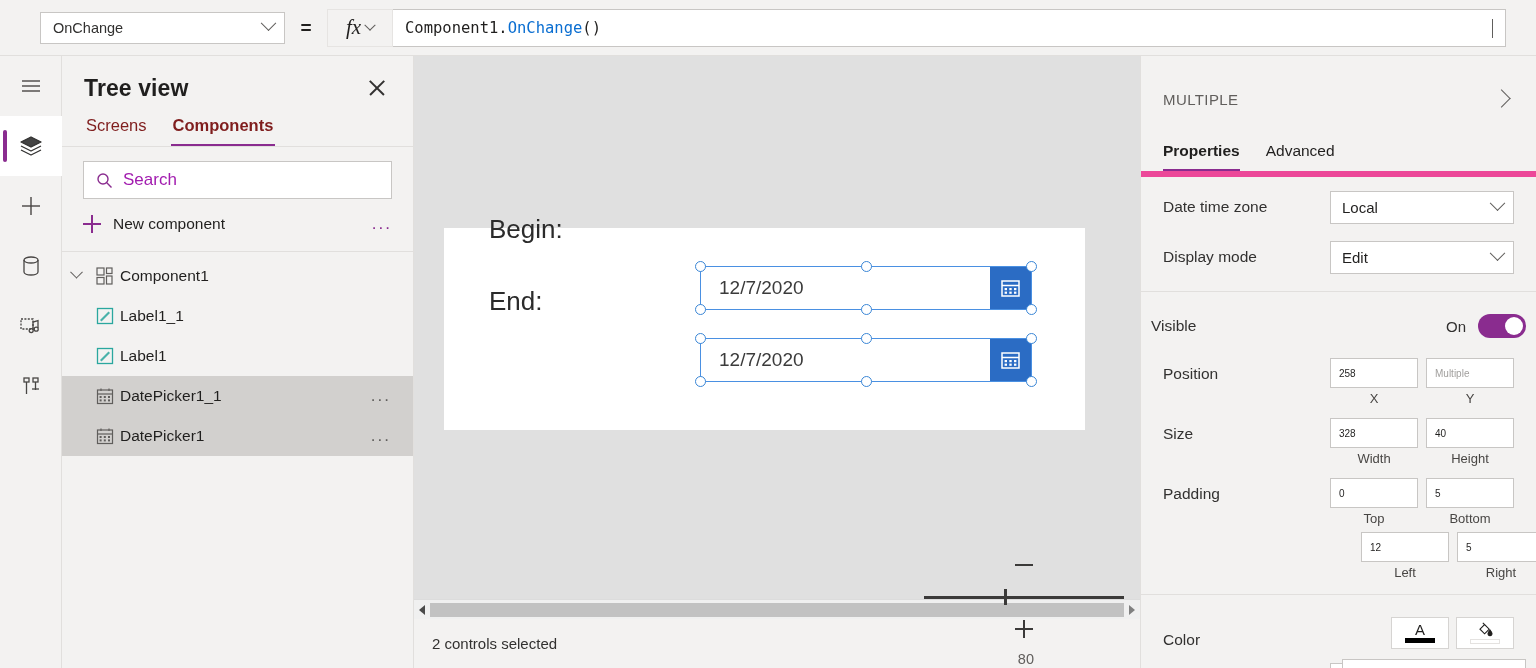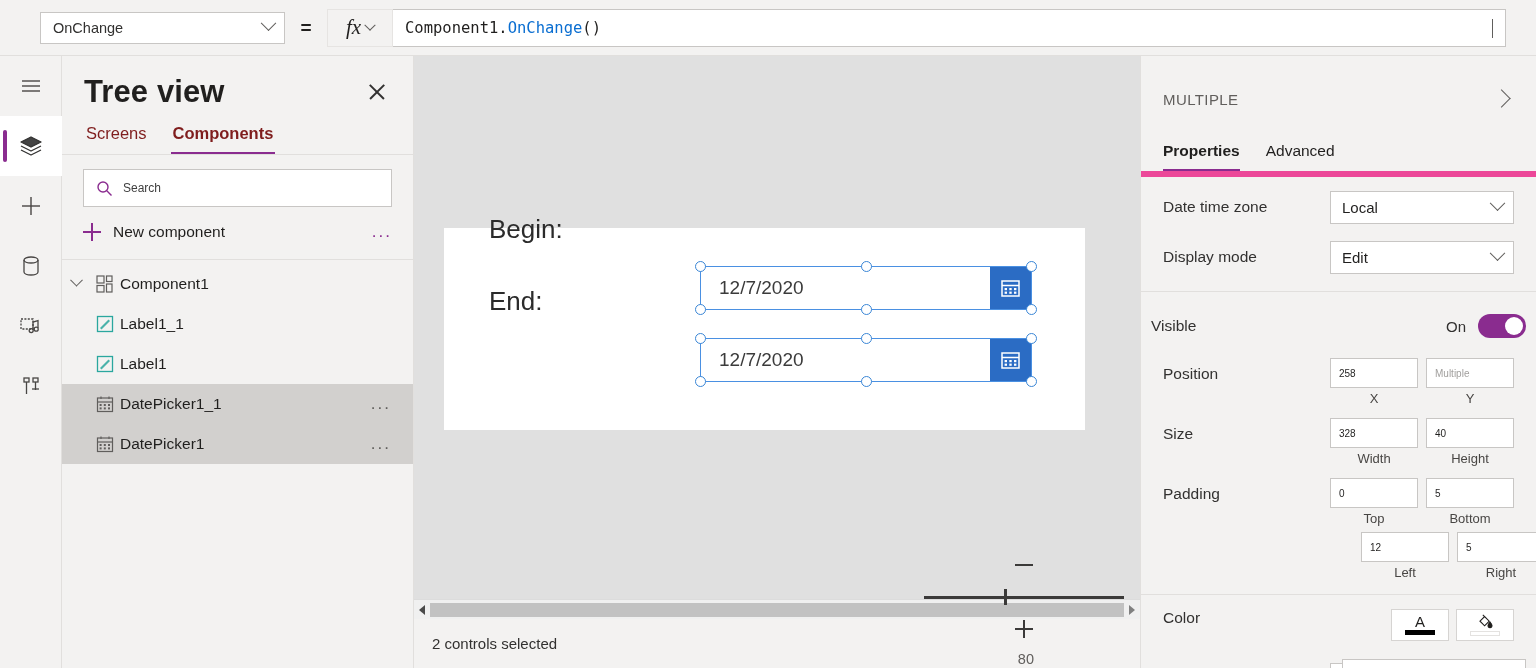--- a/index.html
+++ b/index.html
@@ -69,21 +69,21 @@
   }
 
   
   .tree-panel {
     position: absolute; left: 62px; top: 56px; width: 352px; height: 612px;
     background: #f3f2f1; border-right: 1px solid #e1dfdd;
   }
   .tree-head {
     display: flex; align-items: center; padding: 18px 22px 10px 22px;
   }
-  .tree-title { font-size: 31px; font-weight: 600; color: #201f1e; flex: 1; letter-spacing: .1px; }
+  .tree-title { font-size: 23px; font-weight: 600; color: #201f1e; flex: 1; letter-spacing: .1px; }
   .close-x { width: 28px; height: 28px; position: relative; cursor: pointer; }
   .close-x::before, .close-x::after {
     content: ""; position: absolute; left: 4px; top: 13px; width: 20px; height: 1.6px; background: #323130;
   }
   .close-x::before { transform: rotate(45deg); }
   .close-x::after { transform: rotate(-45deg); }
 
   .tabs { display: flex; padding: 0 22px; gap: 22px; border-bottom: 1px solid #e1dfdd; }
   .tab {
     font-size: 16.5px; color: #7f1d1d; padding: 4px 2px 11px 2px;
@@ -92,21 +92,21 @@
   .tab.active { font-weight: 700; }
   .tab.active::after {
     content: ""; position: absolute; left: 0; right: 0; bottom: 0; height: 2.5px; background: #8a2c8f;
   }
 
   .search-wrap { padding: 14px 21px 0 21px; }
   .search-box {
     height: 38px; background: #fff; border: 1px solid #c8c6c4;
     display: flex; align-items: center; padding: 0 12px; gap: 10px; cursor: text;
   }
-  .search-box .ph { font-size: 12px; color: #404040; }
+  .search-box .ph { font-size: 17px; color: #a21caf; }
 
   .new-comp-row {
     margin: 8px 21px 0 21px; height: 34px; display: flex; align-items: center; gap: 12px;
     cursor: pointer;
   }
   .plus-ico { width: 18px; height: 18px; position: relative; flex: none; }
   .plus-ico::before, .plus-ico::after {
     content: ""; position: absolute; background: #8a2c8f;
   }
   .plus-ico::before { left: 0; top: 8px; width: 18px; height: 1.8px; }
@@ -250,21 +250,21 @@
   .field-col { display: flex; flex-direction: column; align-items: center; width: 88px; }
   .nfield {
     width: 88px; height: 30px; background: #fff; border: 1px solid #c8c6c4;
     display: flex; align-items: center; padding: 0 8px; font-size: 10px; color: #201f1e; cursor: text;
   }
   .nfield.ph { color: #a19f9d; }
   .sublabel { font-size: 13px; color: #484644; margin-top: 3px; }
 
   .pad-second { margin-top: 6px; margin-left: 198px; }
 
-  .color-row { display: flex; align-items: flex-start; padding: 0 22px; height: 40px; margin-top: 14px; }
+  .color-row { display: flex; align-items: flex-end; padding: 0 22px; height: 40px; margin-top: 14px; }
   .color-row .plabel { flex: 1; font-size: 15.5px; color: #323130; }
   .cbtn {
     width: 58px; height: 32px; background: #fff; border: 1px solid #d6d4d2;
     display: flex; flex-direction: column; align-items: center; justify-content: center; cursor: pointer;
   }
   .cbtn + .cbtn { margin-left: 7px; }
   .cbtn .glyph-a { font-size: 15px; line-height: 13px; color: #201f1e; font-weight: 500; }
   .cbtn .bar { width: 30px; height: 5px; margin-top: 2px; }
   .bar-black { background: #000000; }
   .bar-white { background: #ffffff; border: 1px solid #e4e2e0; height: 4px; }

